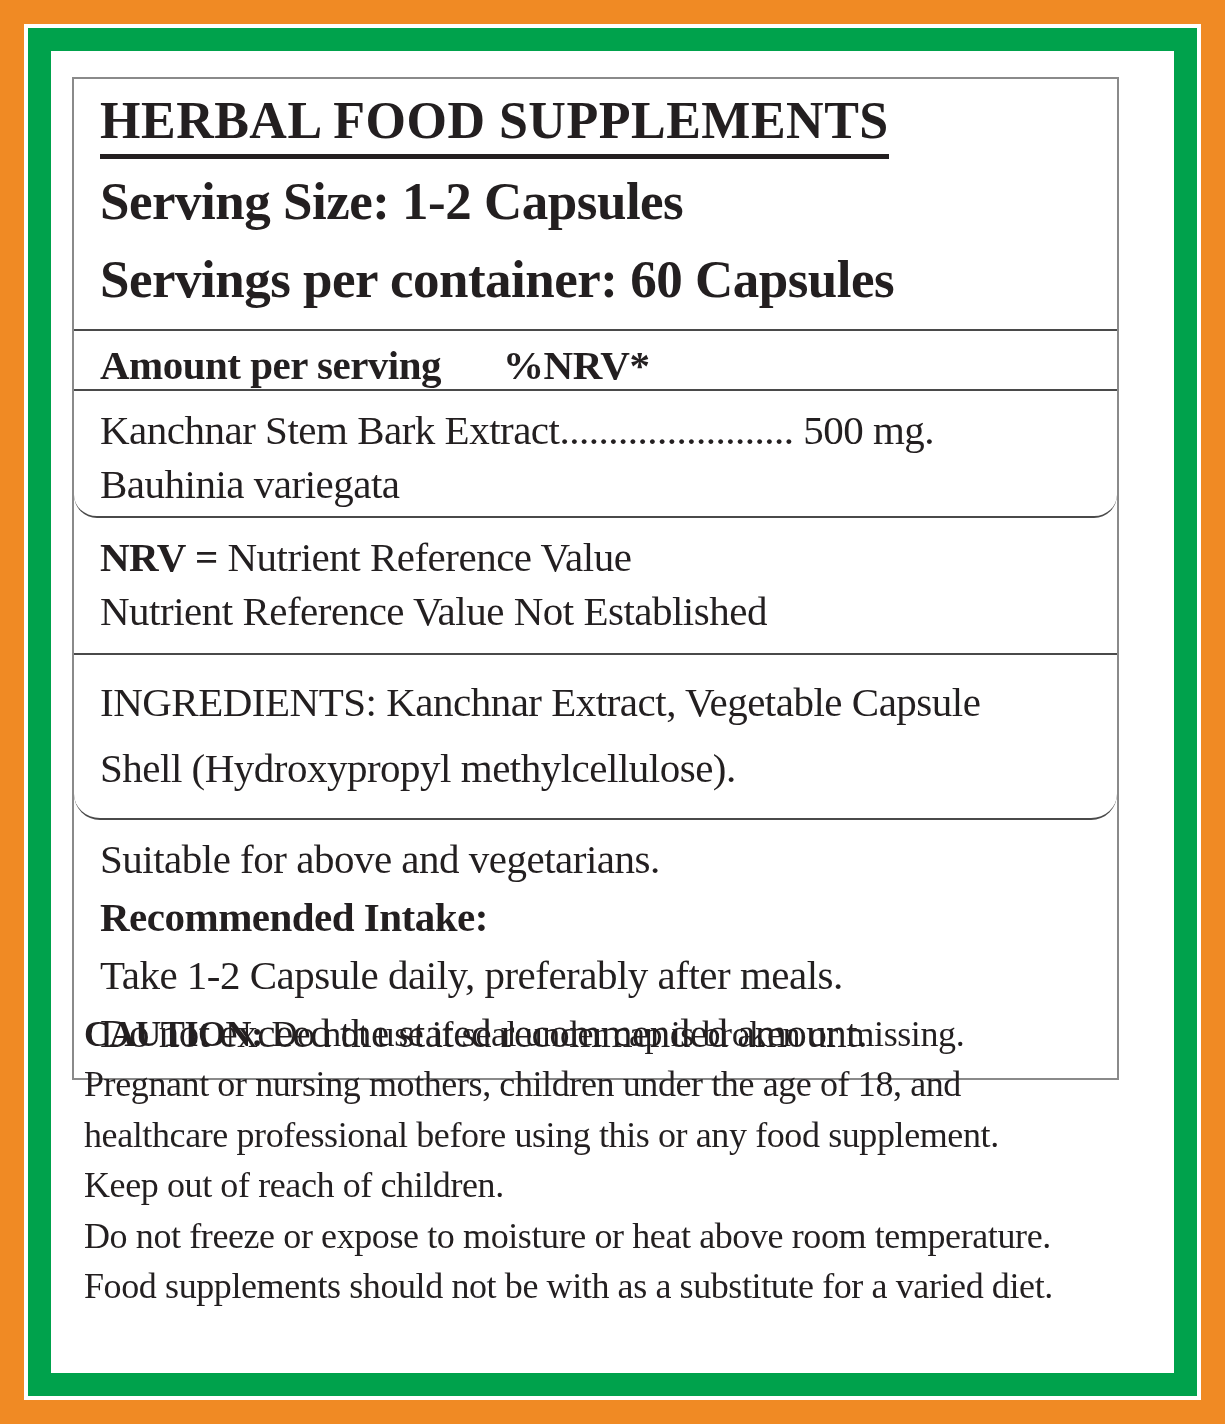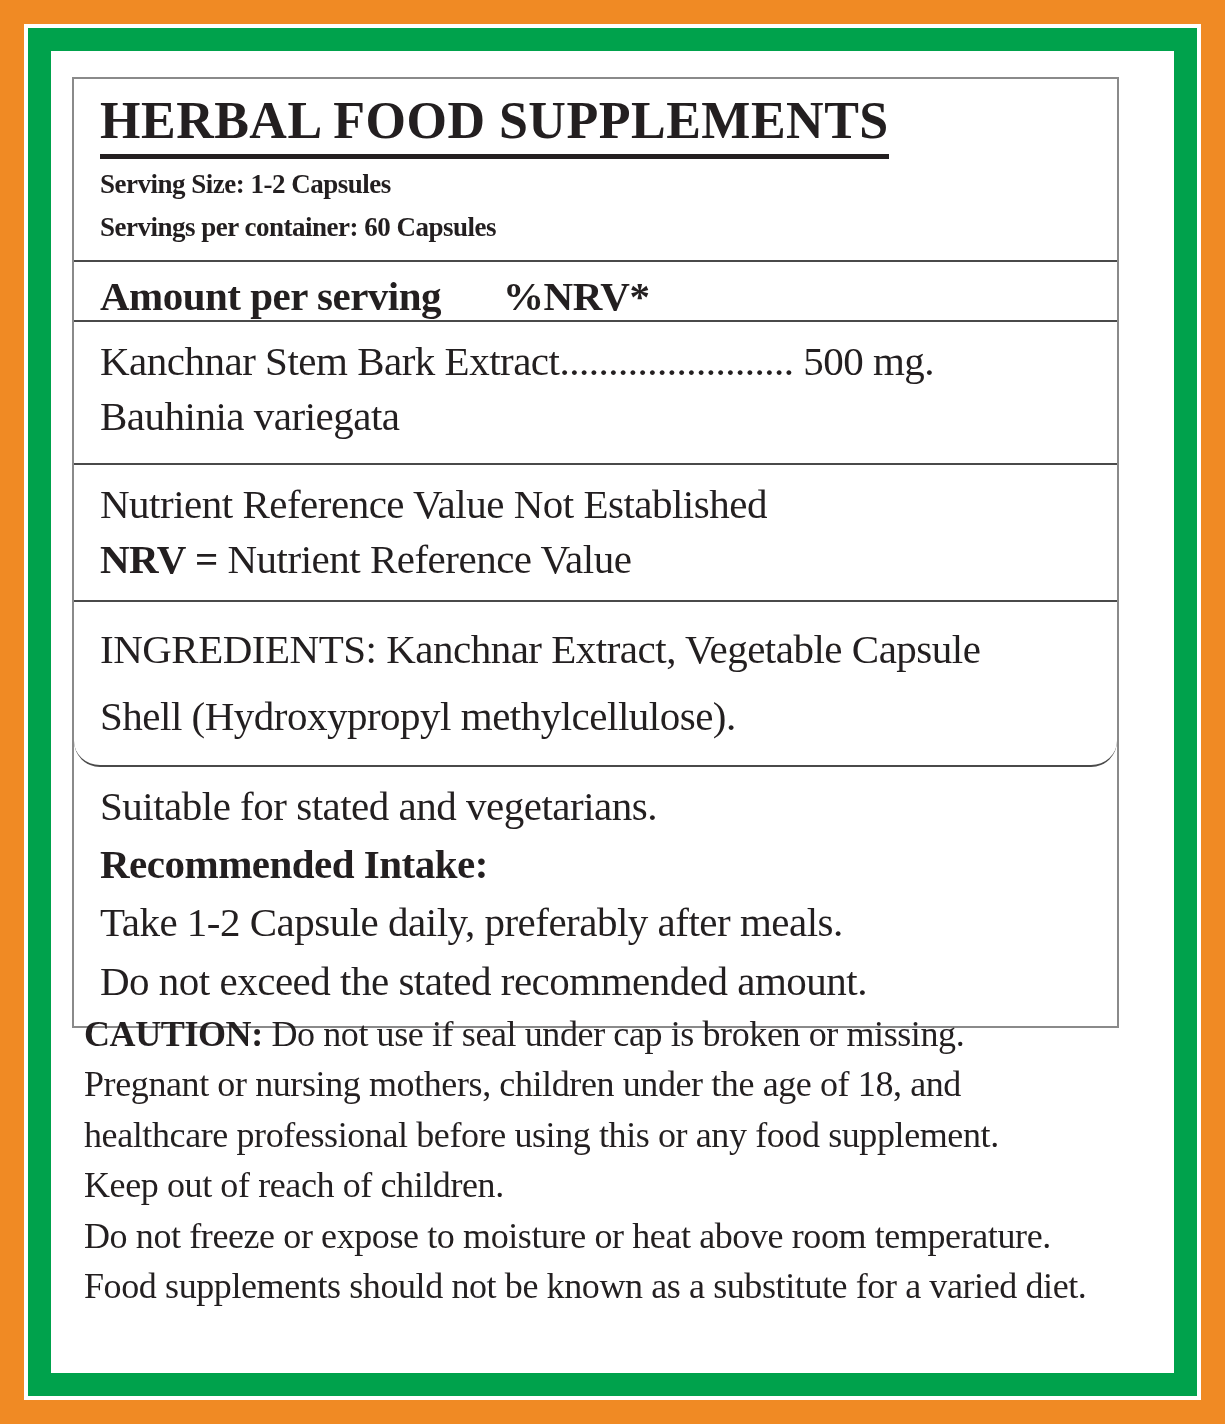--- a/index.html
+++ b/index.html
@@ -18,28 +18,28 @@
     border:2px solid #8a8a8a; background:#ffffff; box-sizing:border-box;
   }
   .row { border-bottom:2px solid #4a4a4a; padding:8px 18px 10px 26px; }
   .row:last-child { border-bottom:none; }
 
   .title-row { padding-top:12px; padding-bottom:14px; }
   .main-title {
     display:inline-block; font-size:52px; font-weight:bold; letter-spacing:0.5px;
     border-bottom:5px solid #231F20; padding-bottom:3px; line-height:1.15;
   }
-  .serving-line { font-size:27px; font-weight:bold; line-height:1.32; letter-spacing:-0.5px; margin-top:8px; }
+  .serving-line { font-size:53px; font-weight:bold; line-height:1.32; letter-spacing:-0.5px; margin-top:8px; }
 
   .header-row { padding-top:10px; padding-bottom:0; }
   .header-row .amount-label { font-size:41px; font-weight:bold; letter-spacing:-0.5px; }
   .header-row .nrv-label { font-size:41px; font-weight:bold; margin-left:62px; letter-spacing:-0.5px; }
 
   .body-text { font-size:41px; line-height:1.33; letter-spacing:-0.5px; }
-  .supplement-row { padding-top:12px; padding-bottom:20px; }
+  .supplement-row { padding-top:12px; padding-bottom:4px;border-radius:23px; }
   .nrv-row { padding-top:12px; padding-bottom:14px; }
   .nrv-row .bold { font-weight:bold; }
   .ingredients-row { padding-top:14px; padding-bottom:16px;border-radius:26px; }
   .ingredients-row .body-text { line-height:1.62; }
   .usage-row { padding-top:10px; padding-bottom:16px; }
   .usage-row .body-text { line-height:1.42; }
   .usage-row .heading { font-weight:bold; }
 
   .caution {
     position:absolute; left:33px; top:958px; width:1102px;
@@ -71,44 +71,44 @@
 
     <div class="row supplement-row">
       <div class="body-text">
         <span>Kanchnar Stem Bark Extract</span><span>........................</span>
         <span>500 mg.</span>
       </div>
       <div class="body-text">Bauhinia variegata</div>
     </div>
 
     <div class="row nrv-row">
-      <div class="body-text">Nutrient Reference Value Not Established</div>
       <div class="body-text">
         <span class="bold">NRV =</span><span> Nutrient Reference Value</span>
       </div>
+      <div class="body-text">Nutrient Reference Value Not Established</div>
     </div>
 
     <div class="row ingredients-row">
       <div class="body-text">INGREDIENTS: Kanchnar Extract, Vegetable Capsule</div>
       <div class="body-text">Shell (Hydroxypropyl methylcellulose).</div>
     </div>
 
     <div class="row usage-row">
-      <div class="body-text">Suitable for stated and vegetarians.</div>
+      <div class="body-text">Suitable for above and vegetarians.</div>
       <div class="body-text heading">Recommended Intake:</div>
       <div class="body-text">Take 1-2 Capsule daily, preferably after meals.</div>
       <div class="body-text">Do not exceed the stated recommended amount.</div>
     </div>
 
   </div>
 
   <div class="caution">
     <div class="line">
       <span class="bold">CAUTION:</span><span> Do not use if seal under cap is broken or missing.</span>
     </div>
     <div class="line">Pregnant or nursing mothers, children under the age of 18, and</div>
     <div class="line">healthcare professional before using this or any food supplement.</div>
     <div class="line">Keep out of reach of children.</div>
     <div class="line">Do not freeze or expose to moisture or heat above room temperature.</div>
-    <div class="line">Food supplements should not be known as a substitute for a varied diet.</div>
+    <div class="line">Food supplements should not be with as a substitute for a varied diet.</div>
   </div>
 
 </div>
 
 </body></html>

